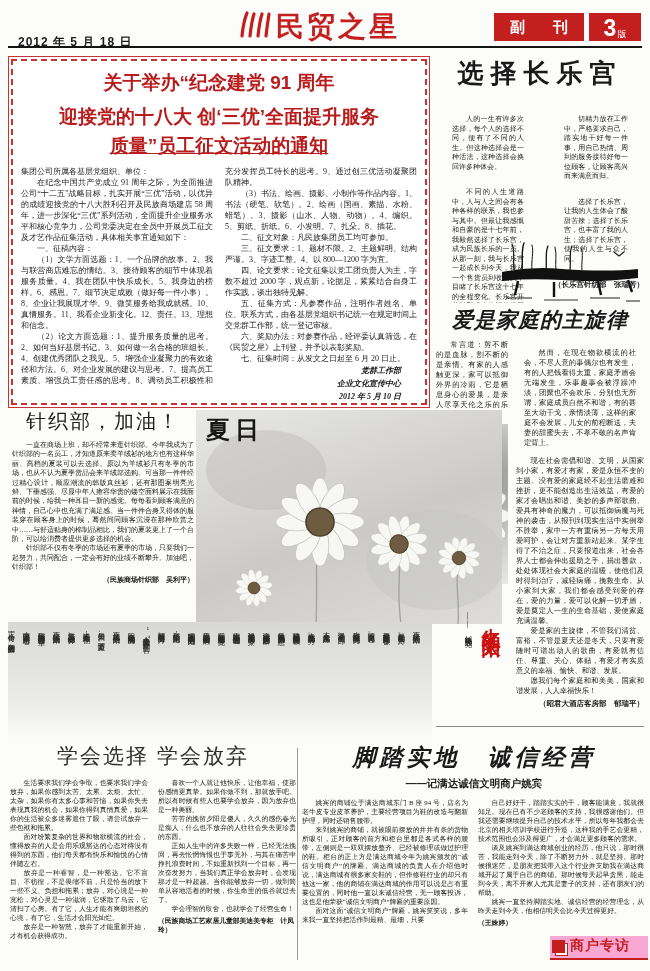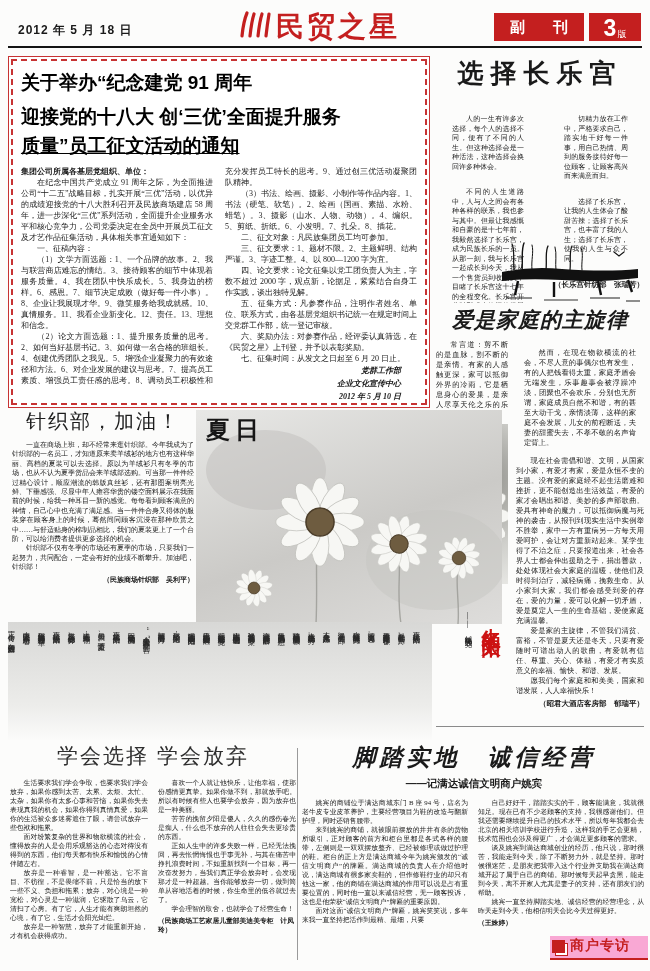--- a/index.html
+++ b/index.html
@@ -1,37 +1,37 @@
 <!DOCTYPE html>
 <html><head>
 <meta charset="utf-8">
 <style>
   html,body{margin:0;padding:0;}
   body{width:650px;height:971px;position:relative;background:#fcfcfb;color:#1a1a1a;
        font-family:"Liberation Serif",serif;overflow:hidden;}
   .abs{position:absolute;}
   
-  .hdr-date{left:18px;top:22px;font:bold 12px "Liberation Sans",sans-serif;letter-spacing:1px;}
+  .hdr-date{left:18px;top:34px;font:bold 12px "Liberation Sans",sans-serif;letter-spacing:1px;}
   .masthead{left:238px;top:8px;display:flex;align-items:center;gap:4px;color:#c41f1f;}
   .masthead-text{font:bold 28px "Liberation Serif",serif;color:#c41f1f;letter-spacing:3px;}
   .fukan-box{left:494px;top:13px;width:90px;height:28px;background:#c41f1f;color:#fff;
              font:bold 15px "Liberation Sans",sans-serif;letter-spacing:12px;line-height:28px;
              text-align:center;text-indent:12px;}
   .pagenum-box{left:589px;top:13px;width:52px;height:28px;background:#c41f1f;color:#fff;
                display:flex;align-items:flex-end;justify-content:center;gap:1px;}
   .pagenum-n{font:bold 23px "Liberation Sans",sans-serif;line-height:26px;}
   .pagenum-u{font:9px "Liberation Sans",sans-serif;line-height:14px;}
   .hdr-rule{left:8px;top:46px;width:634px;height:2px;background:#141414;}
   
   .notice-box{left:8px;top:56px;width:422px;height:352px;border:1px solid #c73333;box-sizing:border-box;background:#fff;}
   .notice-inner{position:absolute;inset:2px;border:2px dashed #c73333;padding:4px 8px;overflow:hidden;}
-  .notice-title{color:#000000;font:bold 19px "Liberation Sans",sans-serif;text-align:left;line-height:27px;margin:4px 0 7px;}
+  .notice-title{color:#b91c1c;font:bold 19px "Liberation Sans",sans-serif;text-align:center;line-height:27px;margin:4px 0 7px;}
   .notice-body{column-count:2;column-gap:12px;font-size:8px;line-height:11px;text-align:justify;height:250px;}
   .notice-body p{margin:0;text-indent:2em;}
-  .notice-body p.salut{text-indent:0;font-weight:bold;}
+  .notice-body p.salut{text-indent:0;font-weight:normal;}
   .sign-line{text-align:right;font-style:italic;font-weight:bold;line-height:13px;padding-right:16px;text-indent:0 !important;}
   
   .clg{left:436px;top:54px;width:208px;}
   .clg-title{font:bold 26px "Liberation Sans",sans-serif;letter-spacing:7px;text-align:center;margin:2px 0 8px;}
   .two-col{display:flex;gap:8px;}
   .col-sm{font-size:7px;line-height:9.5px;text-align:justify;}
   .col-sm p{margin:16px;text-indent:2em;}
   .clg-c1{width:104px;height:204px;overflow:hidden;}
   .clg-c2{width:96px;}
   .byline{font-weight:bold;text-align:right;font-size:7.5px;margin-top:3px;}

